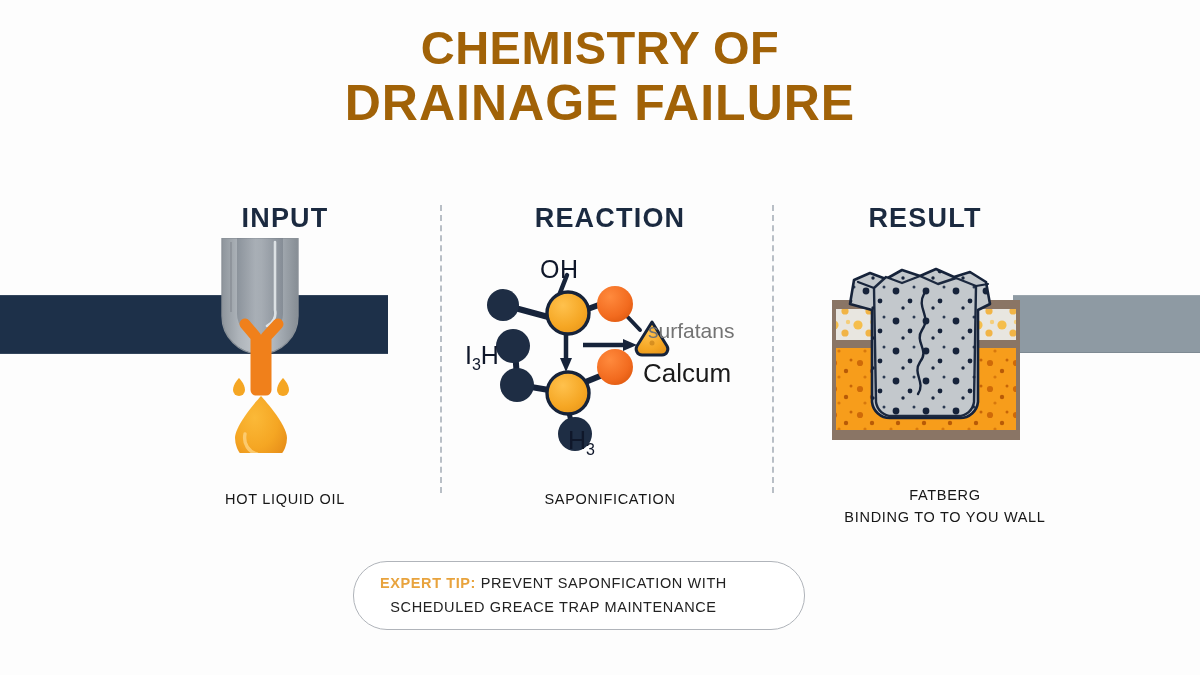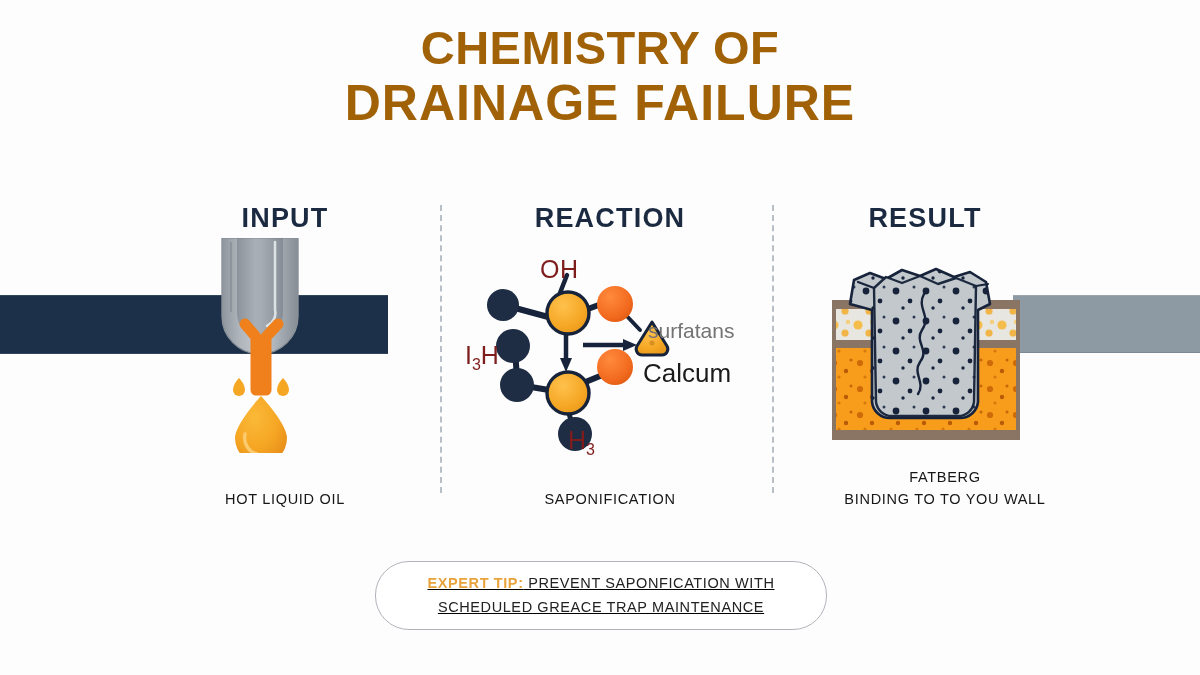--- a/index.html
+++ b/index.html
@@ -42,56 +42,56 @@
   #div-2{left:772px;}
 
   
   .caption{
     position:absolute;
     color:#171717;font-size:14.5px;letter-spacing:0.7px;
     text-align:center;line-height:1.55;margin-top:16px;
   }
   #cap-input{left:175px;width:220px;top:472px;}
   #cap-reaction{left:495px;width:230px;top:472px;}
-  #cap-result{left:820px;width:250px;top:450px;}
+  #cap-result{left:820px;width:250px;top:468px;}
 
   
   .band-navy{
     position:absolute;left:-4px;top:295px;width:392px;height:57px;
     background:#1d3049;border-top:1px solid #33455c;border-bottom:1px solid #33455c;
   }
   .band-grey{
     position:absolute;left:1013px;top:295px;width:191px;height:56px;
     background:#8e9aa3;border-top:1px solid #9aa5ad;border-bottom:1px solid #7e8a93;
   }
 
   
   .input-art{position:absolute;left:193px;top:238px;width:220px;height:215px;}
 
   
   .mol{position:absolute;left:455px;top:250px;width:300px;height:210px;}
   .mol-lbl{
-    position:absolute;color:#7f1d1d;font-weight:normal;
+    position:absolute;color:#0f172a;font-weight:normal;
     font-family:"Liberation Sans",sans-serif;
   }
   #lbl-oh{left:85px;top:5px;font-size:25px;letter-spacing:0.5px;}
   #lbl-i3h{left:10px;top:91px;font-size:25px;}
   #lbl-h3{left:113px;top:176px;font-size:25px;}
   #lbl-surf{left:193px;top:69px;font-size:21px;color:#737373;}
   #lbl-calc{left:188px;top:108px;font-size:26px;color:#1b1b1b;}
   .sub{font-size:16px;vertical-align:sub;}
 
   
   .fat-art{position:absolute;left:828px;top:252px;width:196px;height:196px;}
 
   
   .tip{
-    position:absolute;left:375px;top:561px;width:450px;height:67px;
+    position:absolute;left:353px;top:561px;width:450px;height:67px;
     border:1.6px solid #b0b4ba;border-radius:34px;background:#ffffff;
-    display:flex;align-items:center;justify-content:center;text-align:center;text-decoration:underline;
+    display:flex;align-items:center;justify-content:flex-start;text-align:center;
   }
   .tip-text{
     font-size:14.5px;color:#222;letter-spacing:0.6px;line-height:1.65;padding:0 26px;
   }
   .tip-strong{color:#e8a33d;font-weight:bold;}
 </style>
 </head>
 <body>
 
 <div class="stage">

